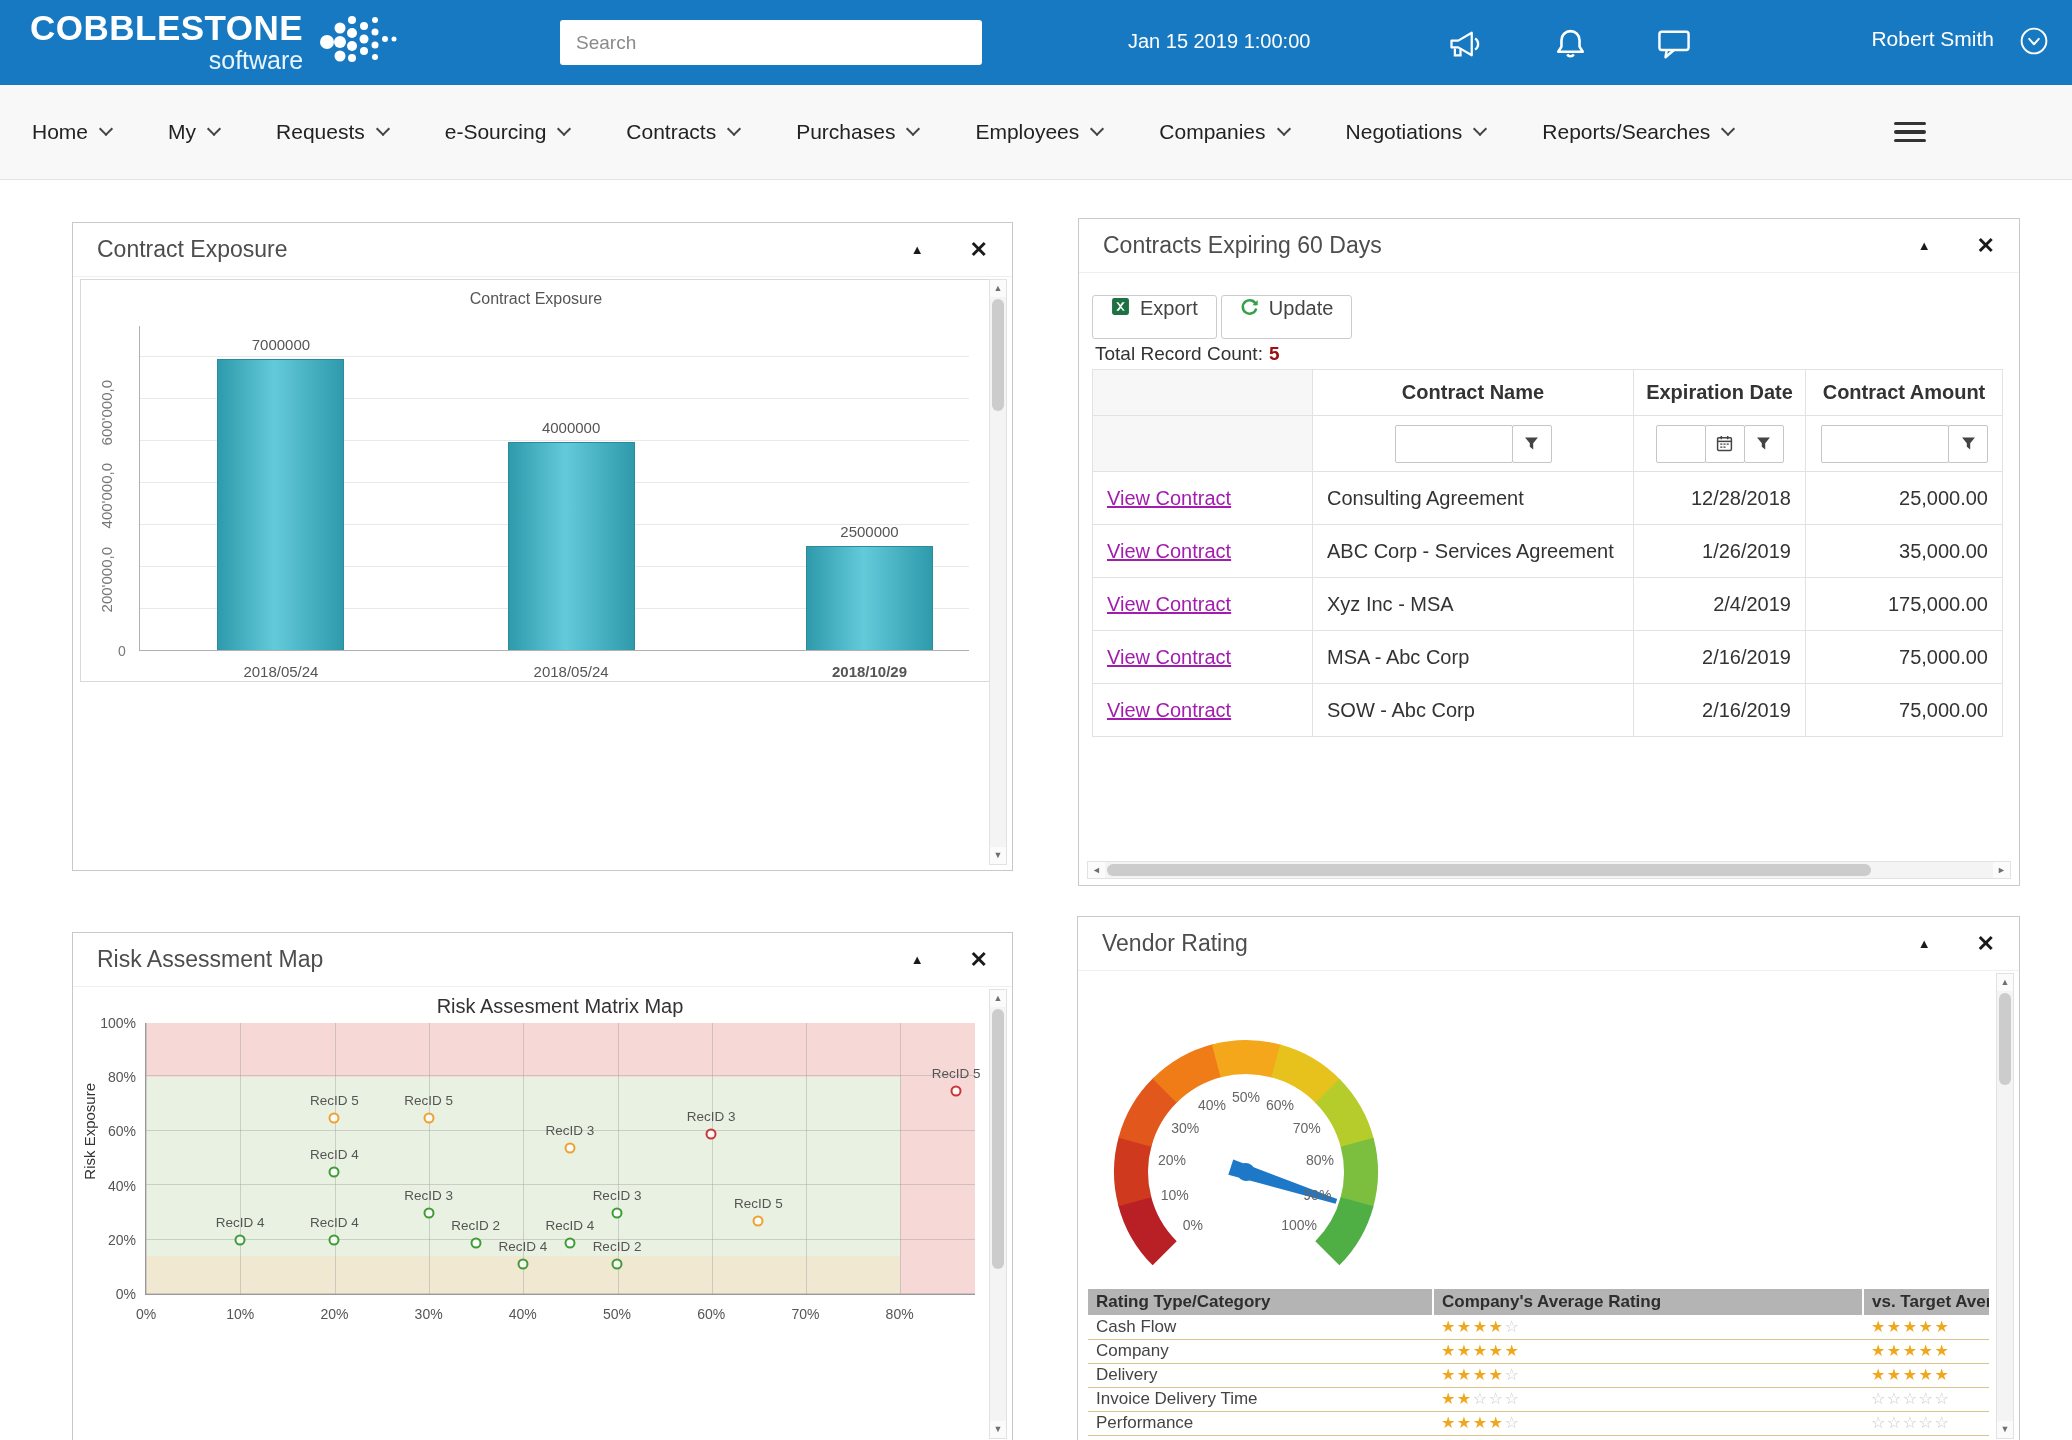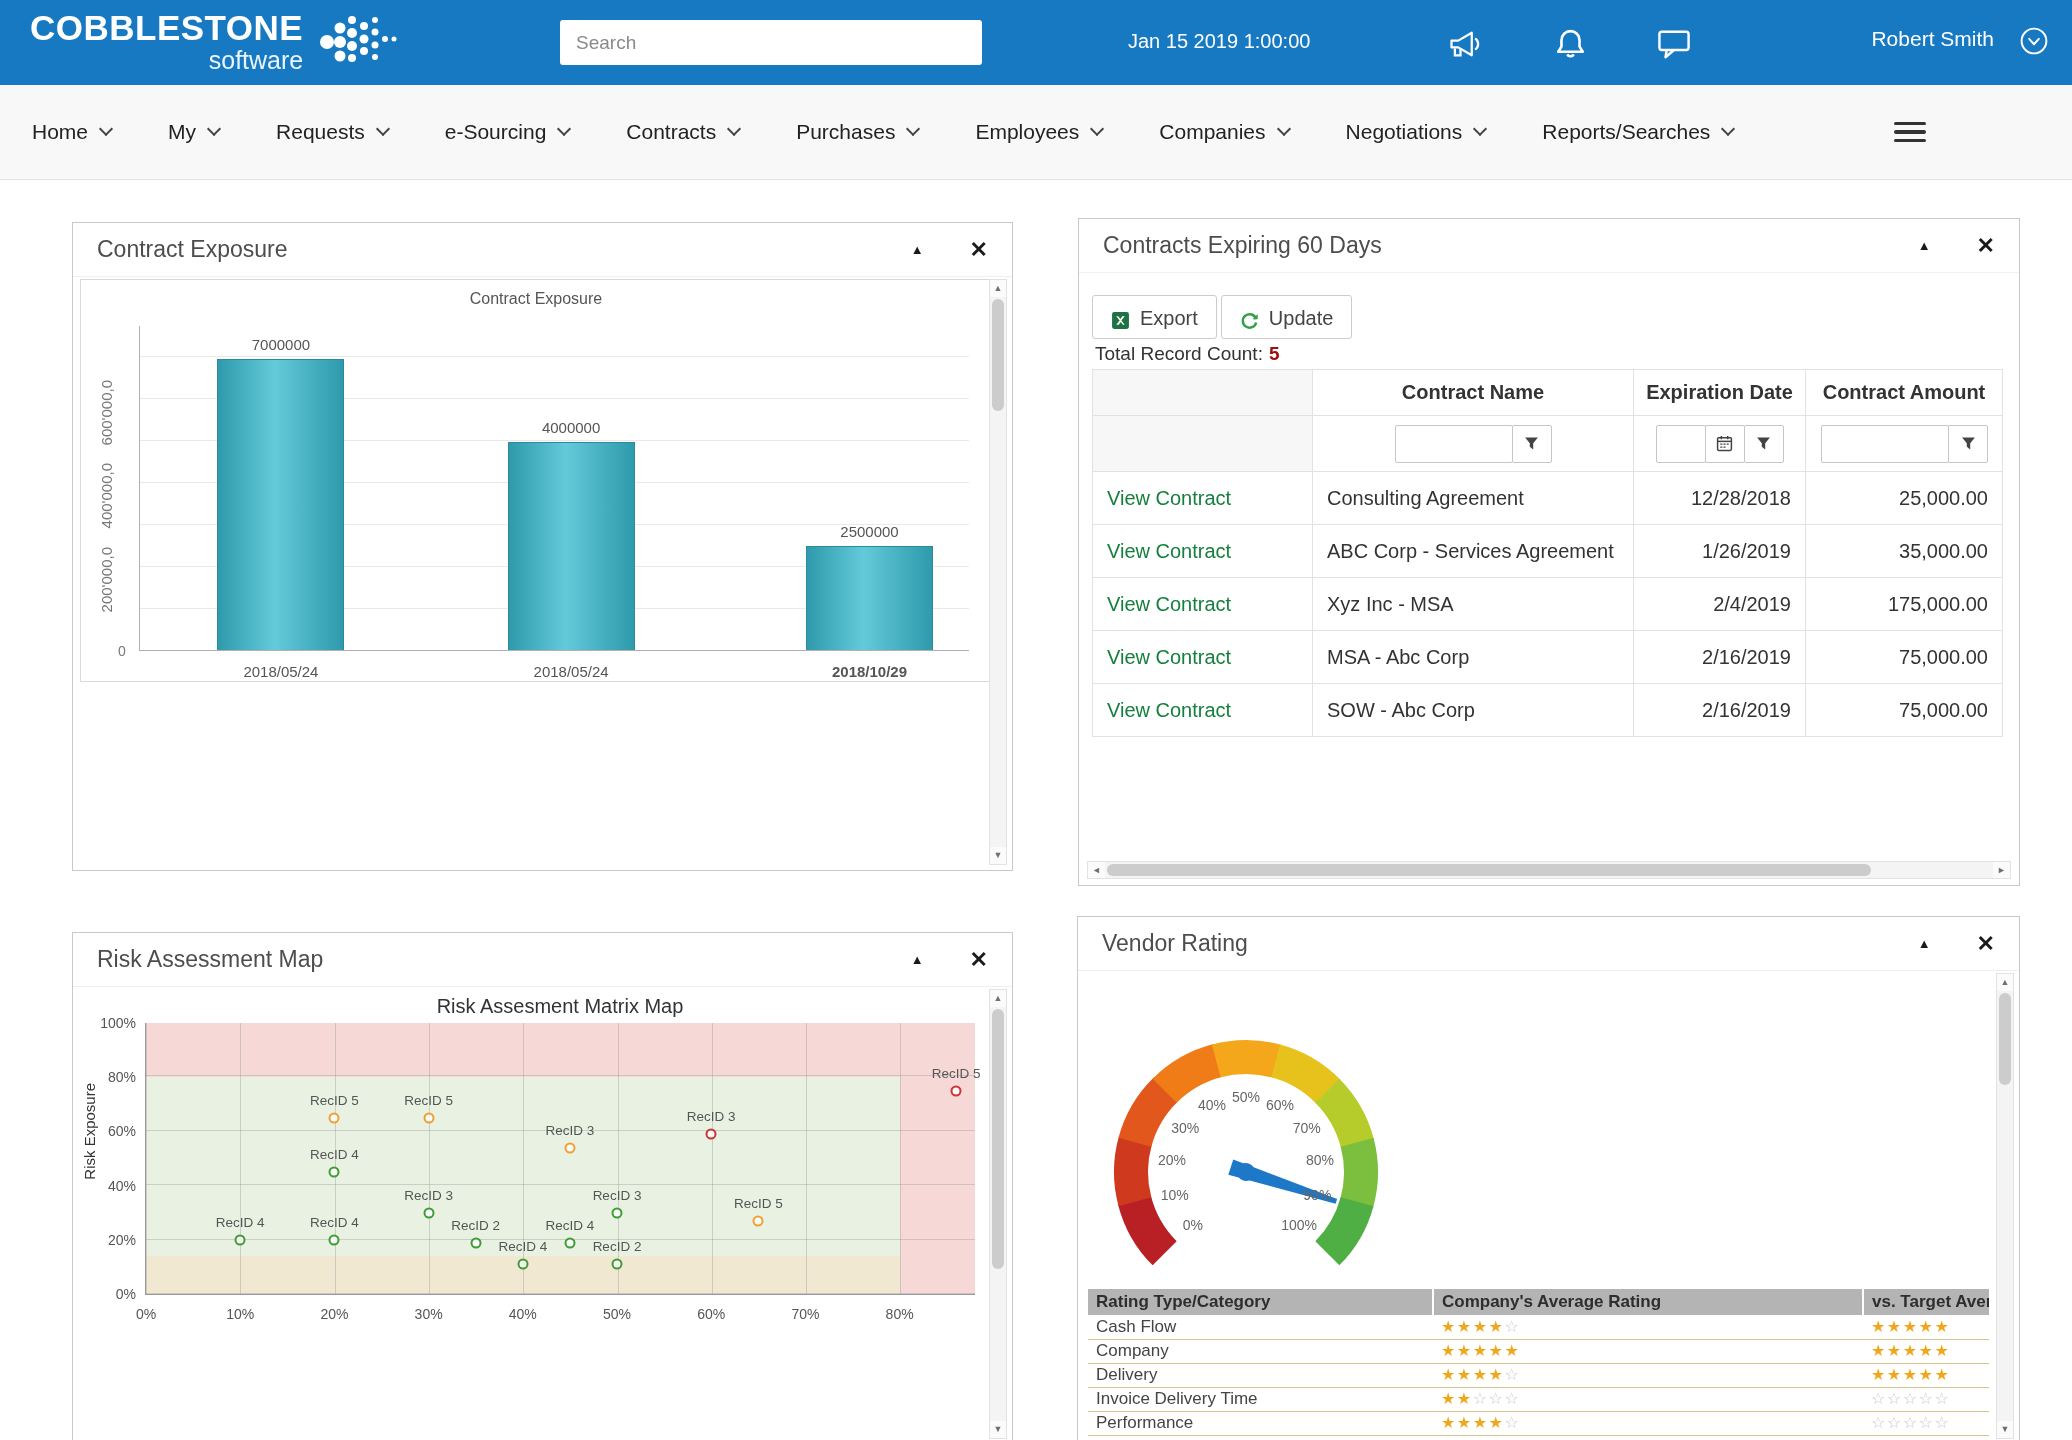--- a/index.html
+++ b/index.html
@@ -54,31 +54,31 @@
   .bar{position:absolute;bottom:0;width:127px;
     background:linear-gradient(90deg,#2e9aab,#63cada 45%,#2e9aab);
     border:1px solid #2a8b9b;border-bottom:none}
   .bar-label{position:absolute;transform:translateX(-50%);font-size:15px;color:#555;white-space:nowrap}
   .bar-xlabel{position:absolute;bottom:-30px;transform:translateX(-50%);font-size:15px;color:#555;white-space:nowrap}
   .ytick{position:absolute;left:-42px;writing-mode:vertical-rl;transform:rotate(180deg);font-size:15px;color:#777;white-space:nowrap}
   .yzero{position:absolute;left:-22px;bottom:-9px;font-size:14px;color:#777}
 
   
   .p2-buttons{position:absolute;left:13px;top:76px;display:flex;gap:4px}
-  .btn{display:inline-flex;align-items:flex-end;gap:10px;padding:8px 18px;height:44px;
+  .btn{display:inline-flex;align-items:flex-start;gap:10px;padding:1px 18px;height:44px;
     border:1px solid #cccccc;border-radius:3px;background:#fff;font-size:20px;color:#444;cursor:pointer;white-space:nowrap}
   .total-row{position:absolute;left:16px;top:124px;font-size:19px;color:#333}
   .total-val{font-weight:700;color:#a01010;margin-left:6px}
   .xtable{position:absolute;left:13px;top:150px;border-collapse:collapse;table-layout:fixed;width:910px}
   .xtable th{font-weight:700;font-size:20px;color:#333;text-align:center;border:1px solid #e2e2e2;height:46px;background:#fff}
   .xtable th.shade,.xtable td.shade{background:#f7f7f7}
   .xtable td{border:1px solid #e2e2e2;font-size:20px;color:#333;height:53px;padding:0 14px;background:#fff}
   .xtable tr.frow td{height:56px}
   .xtable td.num{text-align:right}
-  .vclink{color:#15803d;cursor:pointer}
+  .vclink{color:#a21caf;text-decoration:underline;cursor:pointer}
   .fwrap{display:flex;justify-content:center;align-items:center}
   .f-input{height:38px;border:1px solid #c6c6c6;border-radius:2px;font-size:18px;padding:0 8px;outline:none}
   .f-btn{width:40px;height:38px;border:1px solid #c6c6c6;background:#fff;border-radius:2px;
     display:inline-flex;align-items:center;justify-content:center;cursor:pointer;margin-left:-1px}
 
   
   .sc-title{position:absolute;left:72px;top:62px;width:830px;text-align:center;font-size:20px;color:#333}
   .scatter-plot{position:absolute;left:72px;top:90px;width:830px;height:272px;
     border-left:1px solid #999;border-bottom:1px solid #999;background:#e9f2e2}
   .scatter-plot::after{content:"";position:absolute;inset:0;pointer-events:none;

